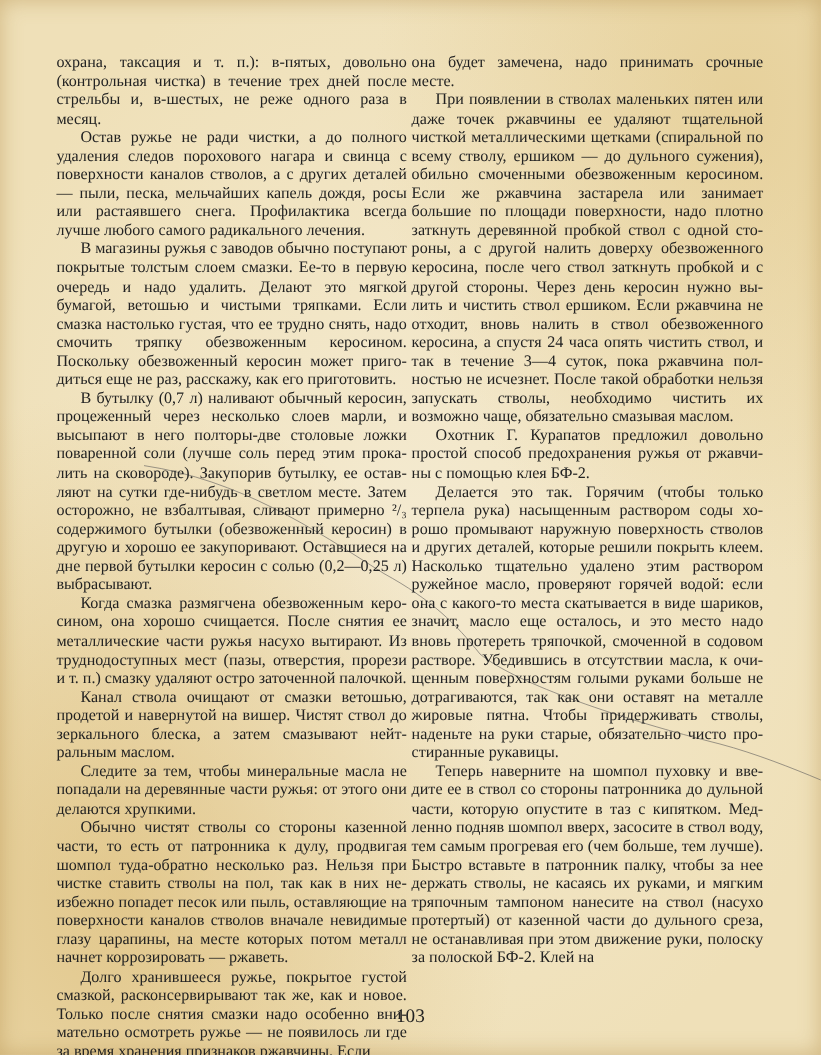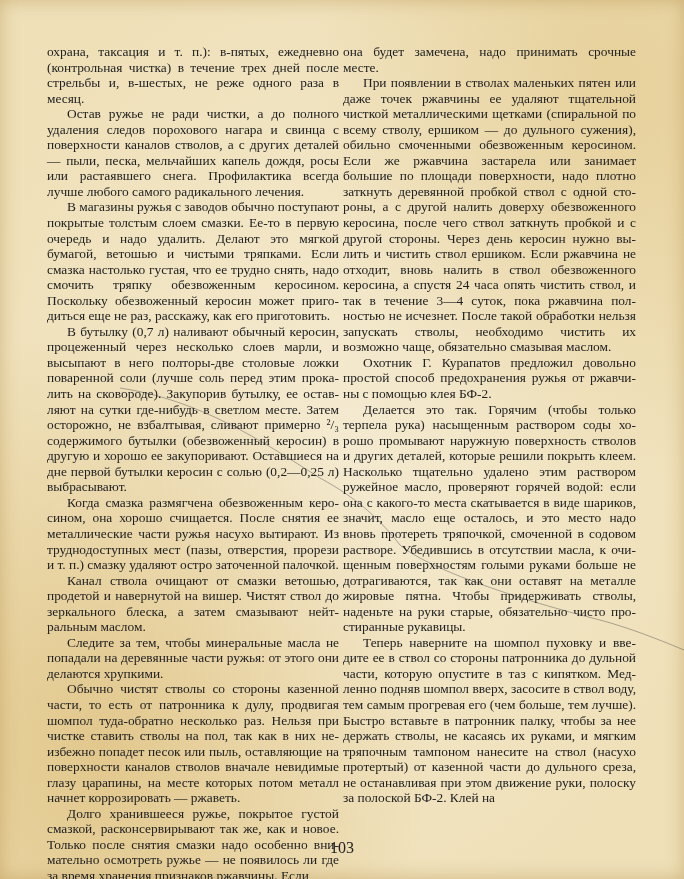--- a/index.html
+++ b/index.html
@@ -32,21 +32,21 @@
 </style>
 </head>
 <body>
 
 <div class="page">
   <svg class="crease" width="684" height="879" style="left:0;top:0;">
     <path d="M 120 388 C 200 400, 260 440, 320 478 C 360 500, 380 520, 400 545 C 430 570, 520 600, 600 620 C 630 628, 660 640, 684 650" stroke="#6d6a66" stroke-width="0.8" fill="none" opacity="0.7"></path>
   </svg>
 
   <div class="col left">
-    <p>охрана, таксация и т. п.): в-пятых, ежедневно (контрольная чистка) в течение трех дней после стрельбы и, в-шестых, не реже одного раза в месяц.</p>
+    <p>охрана, таксация и т. п.): в-пятых, довольно (контрольная чистка) в течение трех дней после стрельбы и, в-шестых, не реже одного раза в месяц.</p>
     <p class="ind">Остав ружье не ради чистки, а до полного удаления следов порохового нагара и свинца с поверхности каналов стволов, а с других дета­лей — пыли, песка, мельчайших капель дождя, росы или растаявшего снега. Профилактика все­гда лучше любого самого радикального лечения.</p>
     <p class="ind">В магазины ружья с заводов обычно поступа­ют покрытые толстым слоем смазки. Ее-то в первую очередь и надо удалить. Делают это мяг­кой бумагой, ветошью и чистыми тряпками. Если смазка настолько густая, что ее трудно снять, надо смочить тряпку обезвоженным керосином. Поскольку обезвоженный керосин может приго­диться еще не раз, расскажу, как его приготовить.</p>
     <p class="ind">В бутылку (0,7 л) наливают обычный керосин, процеженный через несколько слоев марли, и высыпают в него полторы-две столовые ложки поваренной соли (лучше соль перед этим прока­лить на сковороде). Закупорив бутылку, ее остав­ляют на сутки где-нибудь в светлом месте. Затем осторожно, не взбалтывая, сливают примерно ²/₃ содержимого бутылки (обезвоженный керо­син) в другую и хорошо ее закупоривают. Остав­шиеся на дне первой бутылки керосин с солью (0,2—0,25 л) выбрасывают.</p>
     <p class="ind">Когда смазка размягчена обезвоженным керо­сином, она хорошо счищается. После снятия ее металлические части ружья насухо вытирают. Из труднодоступных мест (пазы, отверстия, про­рези и т. п.) смазку удаляют остро заточенной палочкой.</p>
     <p class="ind">Канал ствола очищают от смазки ветошью, продетой и навернутой на вишер. Чистят ствол до зеркального блеска, а затем смазывают нейт­ральным маслом.</p>
     <p class="ind">Следите за тем, чтобы минеральные масла не попадали на деревянные части ружья: от этого они делаются хрупкими.</p>
     <p class="ind">Обычно чистят стволы со стороны казенной части, то есть от патронника к дулу, продвигая шомпол туда-обратно несколько раз. Нельзя при чистке ставить стволы на пол, так как в них не­избежно попадет песок или пыль, оставляющие на поверхности каналов стволов вначале невиди­мые глазу царапины, на месте которых потом металл начнет коррозировать — ржаветь.</p>
     <p class="ind">Долго хранившееся ружье, покрытое густой смазкой, расконсервирывают так же, как и новое. Только после снятия смазки надо особенно вни­мательно осмотреть ружье — не появилось ли где за время хранения признаков ржавчины. Если</p>
   </div>
 

